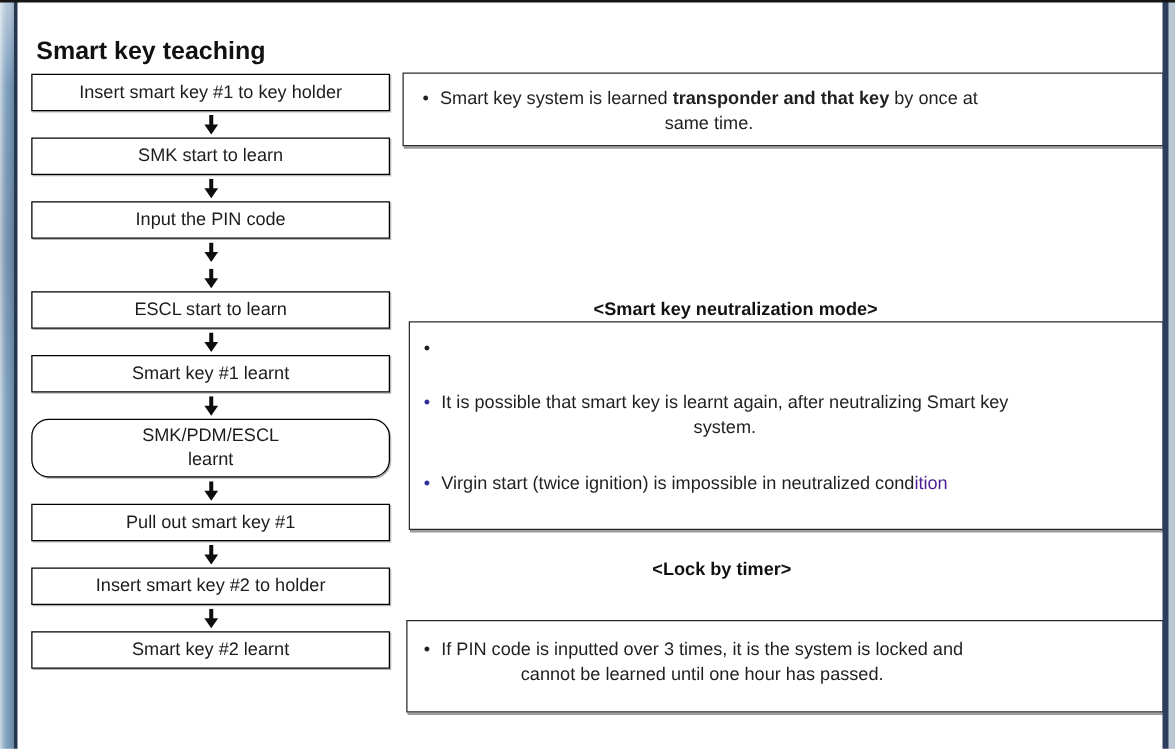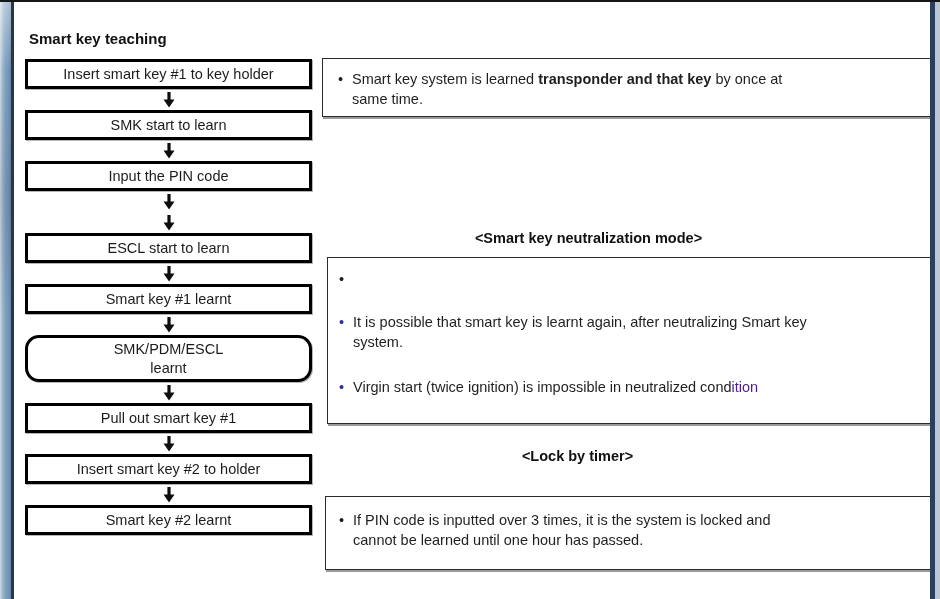--- a/index.html
+++ b/index.html
@@ -16,53 +16,53 @@
     border-right:3px solid #243751; z-index:4;
   }
   .frame-left-strip::before {
     content:""; position:absolute; inset:0;
     background:linear-gradient(to bottom,rgba(255,255,255,.45) 0,rgba(255,255,255,0) 70px,rgba(0,0,0,.08) 200px,rgba(255,255,255,0) 320px);
   }
   .frame-right-line { position:absolute; left:930px; top:0; width:5px; height:599px; background:#2c3e5c; z-index:4; }
   .frame-right-edge { position:absolute; left:935px; top:0; width:5px; height:599px; background:#bac7d5; z-index:4; }
 
   
-  .page-title { position:absolute; left:29px; top:30px; font-size:15px; font-weight:bold; color:#111; }
+  .page-title { position:absolute; left:29px; top:30px; font-size:20px; font-weight:bold; color:#111; }
 
   
   .flowchart { position:absolute; left:25px; top:59px; width:287px; display:flex; flex-direction:column; }
   .flow-box {
-    height:30px; background:#fff; border:3px solid #000000;
+    height:30px; background:#fff; border:1px solid #000000;
     box-shadow:1px 1px 0 rgba(140,140,140,.65);
     display:flex; align-items:center; justify-content:center;
     font-size:14.5px; text-align:center; white-space:pre-line; line-height:19px; color:#1c1c1c;
   }
   .flow-box.tall { height:47px;border-radius:14px; }
   .arrow-cell { height:21px; display:flex; align-items:center; justify-content:center; }
   .arrow-cell svg { display:block; }
 
   
   .note-box {
     position:absolute; background:#fff; border:1px solid #2b2b2b;
     box-shadow:1px 2px 0 #9b9b9b;
   }
   .note-intro  { left:322px; top:58px;  width:609px; height:59px;  padding:10px 10px 0 15px; }
   .note-neutral{ left:327px; top:257px; width:604px; height:167px; padding:11px 10px 0 11px; }
   .note-lock   { left:325px; top:496px; width:606px; height:74px;  padding:13px 10px 0 13px; }
 
   .section-heading {
     position:absolute; font-size:14.5px; font-weight:bold; color:#111; text-align:center;
   }
-  .heading-neutral { left:322px; top:230px; width:609px; padding-right:76px; }
+  .heading-neutral { left:322px; top:240px; width:609px; padding-right:76px; }
   .heading-lock    { left:322px; top:448px; width:609px; padding-right:98px; }
 
   .bullet-item { display:flex; font-size:14.5px; line-height:20px; color:#1f1f1f; }
   .bullet-mark { flex:0 0 14px; width:14px; }
   .bullet-mark.blue { color:#30309a; }
-  .bullet-text .line2 { display:block; }
+  .bullet-text .line2 { display:block;text-align:center; }
   .blue-text { color:#4c1d95; }
   .mt-b2 { margin-top:23px; }
   .mt-b3 { margin-top:25px; }
 </style>
 </head>
 <body>
 
 <div class="frame-top-line"></div>
 <div class="frame-left-strip"></div>
 <div class="frame-right-line"></div>

